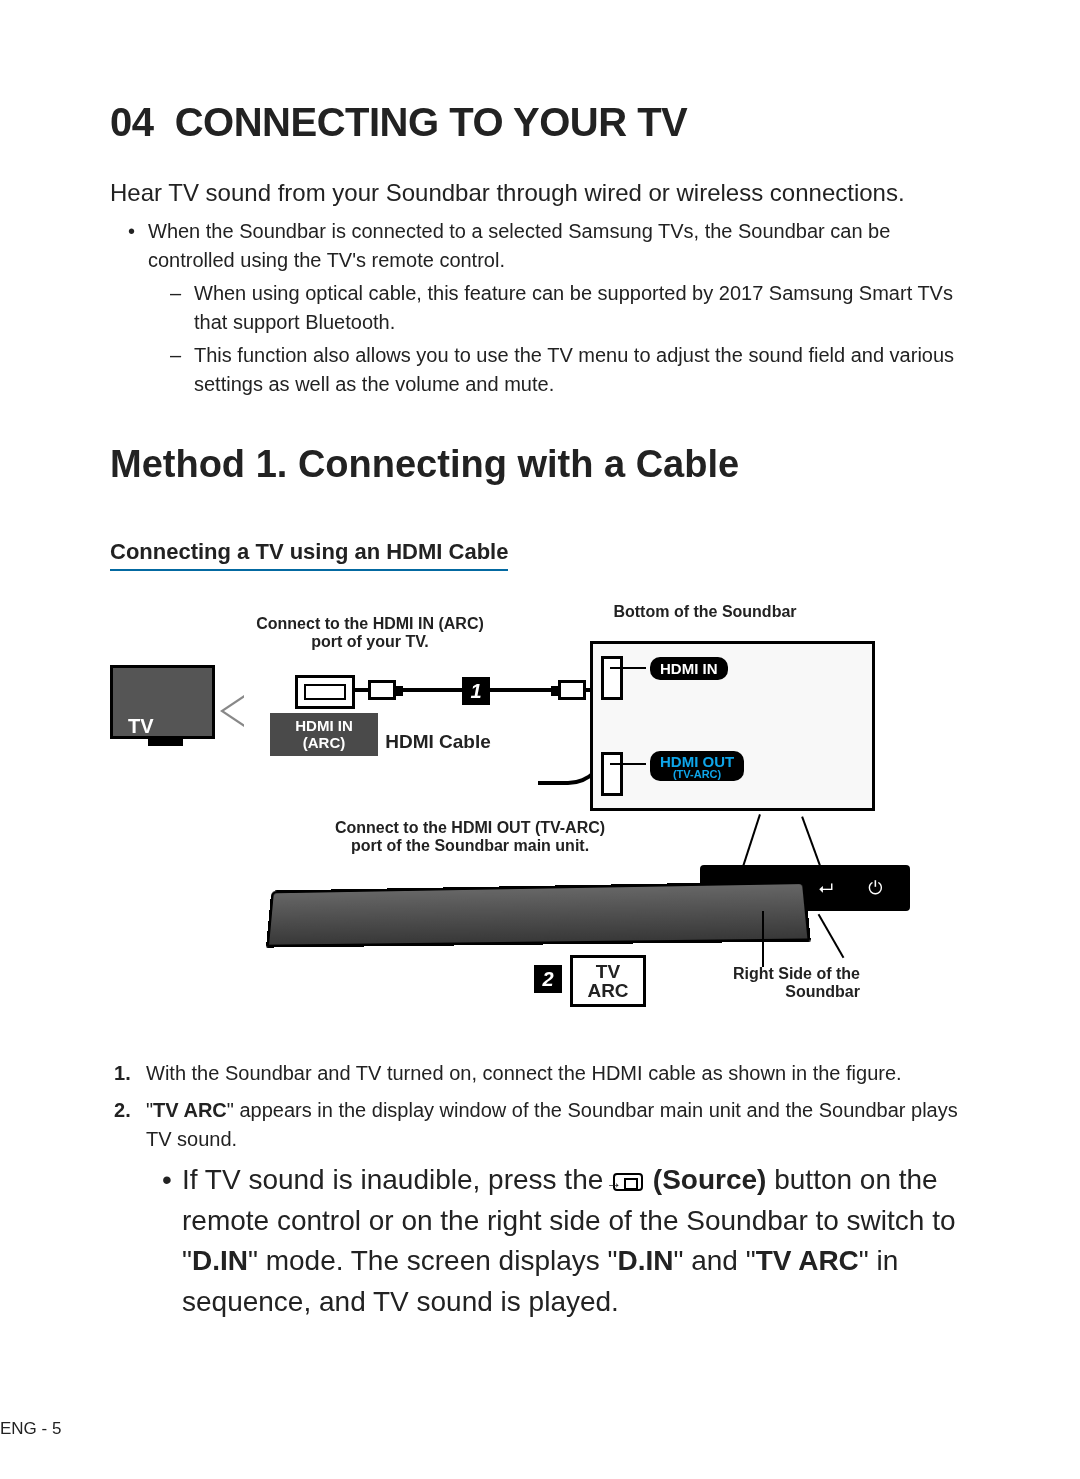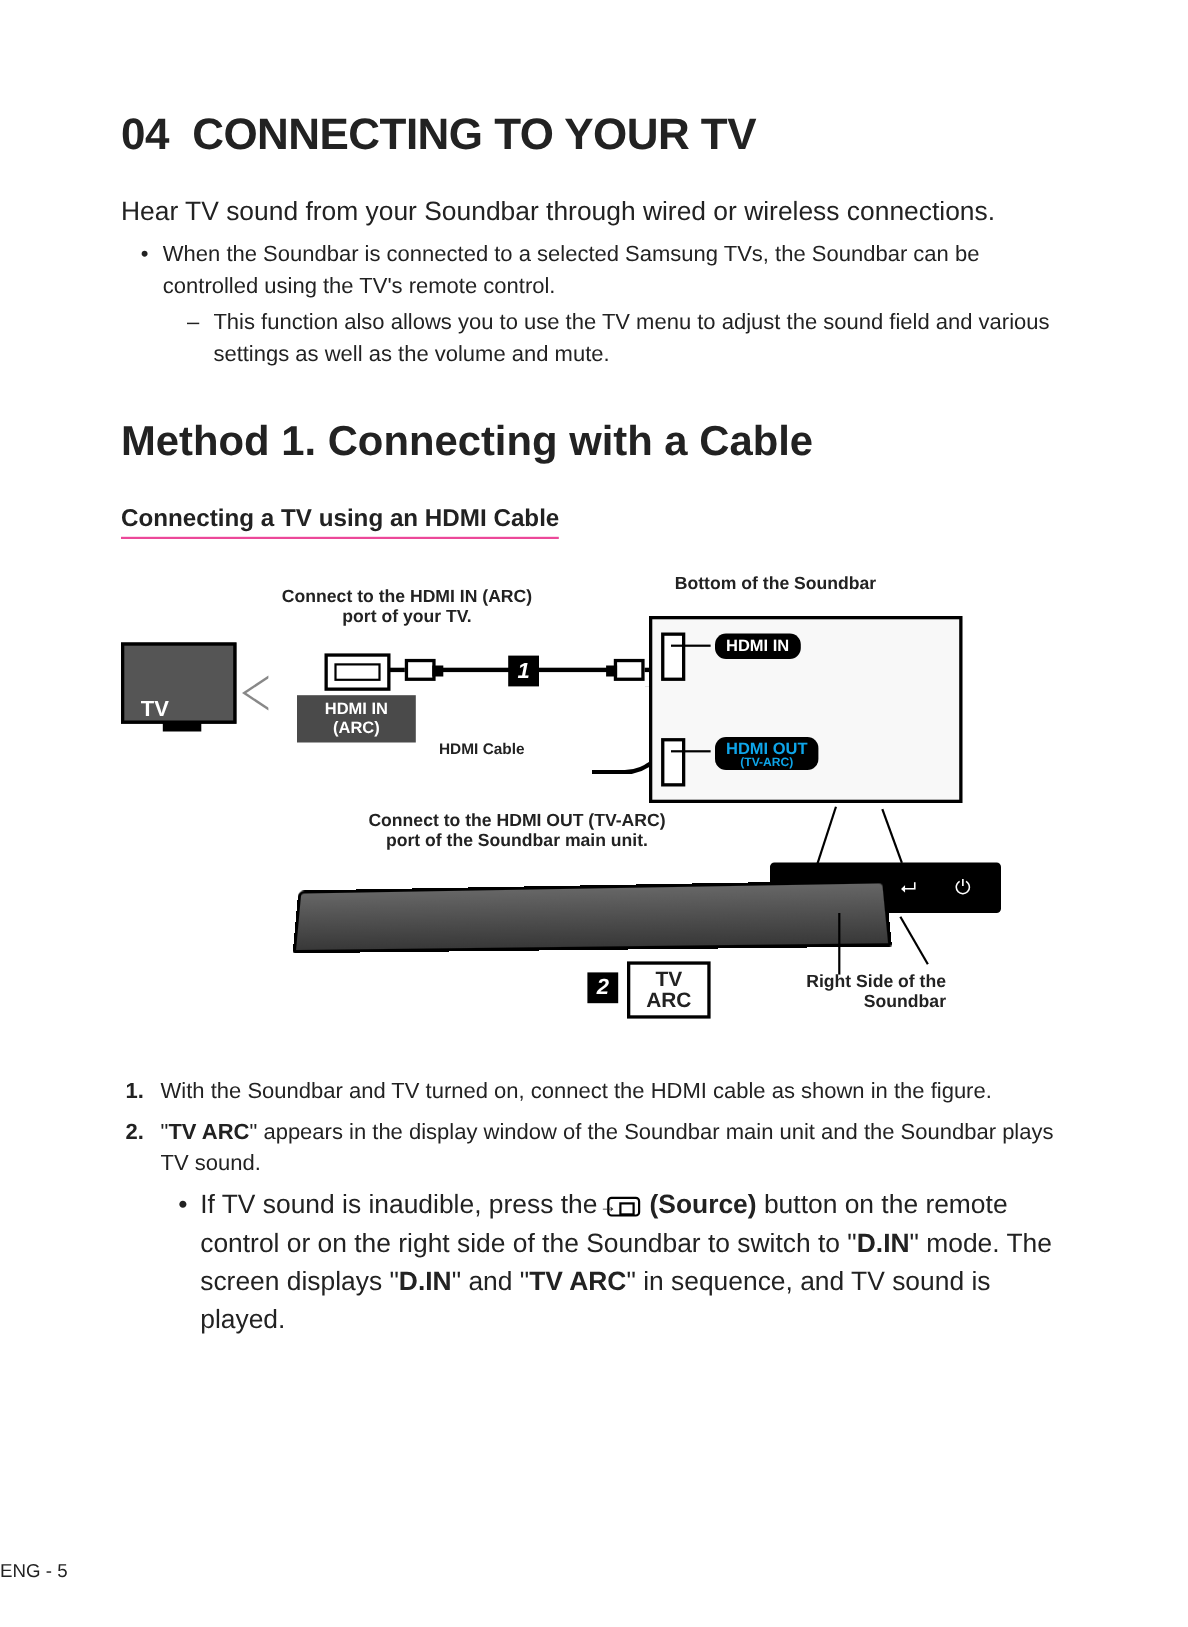--- a/index.html
+++ b/index.html
@@ -44,24 +44,25 @@
     font-size: 38px;
     font-weight: 700;
     margin-top: 44px;
     margin-bottom: 34px;
     font-stretch: condensed;
   }
   h3.subheading {
     font-size: 22px;
     font-weight: 700;
     display: inline-block;
-    border-bottom: 2px solid #ec4899;
+    border-bottom: 2px solid #0369a1;
     padding-bottom: 4px;
     margin-bottom: 24px;
     font-stretch: condensed;
+    margin-top: 19px;
   }
 
   .diagram {
     position: relative;
     width: 860px;
     height: 440px;
     margin-bottom: 24px;
   }
   .dlabel { position: absolute; font-size: 16px; font-weight: 700; text-align: center; font-stretch: condensed;}
 
@@ -130,21 +131,21 @@
   .hdmi-out-label{
     position:absolute; left:540px; top:156px; background:#000; color:#0ea5e9; font-size:15px; font-weight:700; padding:3px 10px 1px; border-radius:10px; text-align:center; line-height:1;
   }
   .hdmi-out-label .sub{ font-size:11px; display:block; font-weight:600;}
   .port-line{ position:absolute; left:500px; width:36px; height:2px; background:#000;}
   .pl-a{ top:72px;}
   .pl-b{ top:168px;}
 
   .lbl-top { left: 145px; top: 20px; width: 230px; }
   .lbl-bottom-sb { left: 470px; top: 8px; width: 250px; }
-  .lbl-hdmi-cable { left: 268px; top: 136px; width: 120px; font-size:14px;margin-top:22px;}
+  .lbl-hdmi-cable { left: 268px; top: 136px; width: 120px; font-size:19px;}
   .lbl-out { left: 220px; top: 224px; width: 280px; }
   
   .cable-curve{ position:absolute; left:428px; top:110px; width:70px; height:80px; border-bottom:4px solid #000; border-right:4px solid #000; border-radius:0 0 40px 0;}
 
   
   .soundbar {
     position: absolute; left: 150px; top: 290px; width: 540px; height: 60px;
     background: linear-gradient(180deg, #666 0%, #383838 100%);
     border: 3px solid #000; border-radius: 6px 6px 2px 2px;
     transform: perspective(600px) rotateX(12deg) rotateY(-4deg);
@@ -173,21 +174,21 @@
   .ord-list > li {
     counter-increment: step; position: relative; font-size: 20px; line-height: 1.45;
     padding-left: 36px; margin-bottom: 8px;
   }
   .ord-list > li::before {
     content: counter(step) ".";
     position: absolute; left: 4px; top: 0; font-weight: 700;
   }
   .ord-list b{ font-weight:700;}
   .sub-bullet { list-style:none; padding-left:20px; margin-top:6px;}
-  .sub-bullet > li{ position:relative; padding-left:16px; font-size:24px; line-height:1.45;}
+  .sub-bullet > li{ position:relative; padding-left:16px; font-size:28px; line-height:1.45;}
   .sub-bullet > li::before{ content:'•'; position:absolute; left:-4px; top:0;}
 
   .source-icon{
     display:inline-block; width:30px; height:18px; border:2px solid #000; border-radius:4px;
     position:relative; vertical-align:middle; margin:0 2px;
   }
   .source-icon::before{ content:'→'; position:absolute; left:-9px; top:-4px; font-size:16px; font-weight:700;}
   .source-icon::after{ content:''; position:absolute; right:3px; top:3px; width:10px; height:8px; border:2px solid #000;}
 
   .footer{
@@ -202,20 +203,21 @@
 <h1 class="section-title">
   <span>04</span>&nbsp;&nbsp;<span>CONNECTING TO YOUR TV</span>
 </h1>
 
 <p class="intro">Hear TV sound from your Soundbar through wired or wireless connections.</p>
 
 <ul class="bullet-list">
   <li>
     <span>When the Soundbar is connected to a selected Samsung TVs, the Soundbar can be controlled using the TV's remote control.</span>
     <ul class="dash-list">
+      <li>When using optical cable, this feature can be supported by 2017 Samsung Smart TVs that support Bluetooth.</li>
       <li>This function also allows you to use the TV menu to adjust the sound field and various settings as well as the volume and mute.</li>
     </ul>
   </li>
 </ul>
 
 <h2 class="method">Method 1. Connecting with a Cable</h2>
 
 <h3 class="subheading">Connecting a TV using an HDMI Cable</h3>
 
 <div class="diagram">

